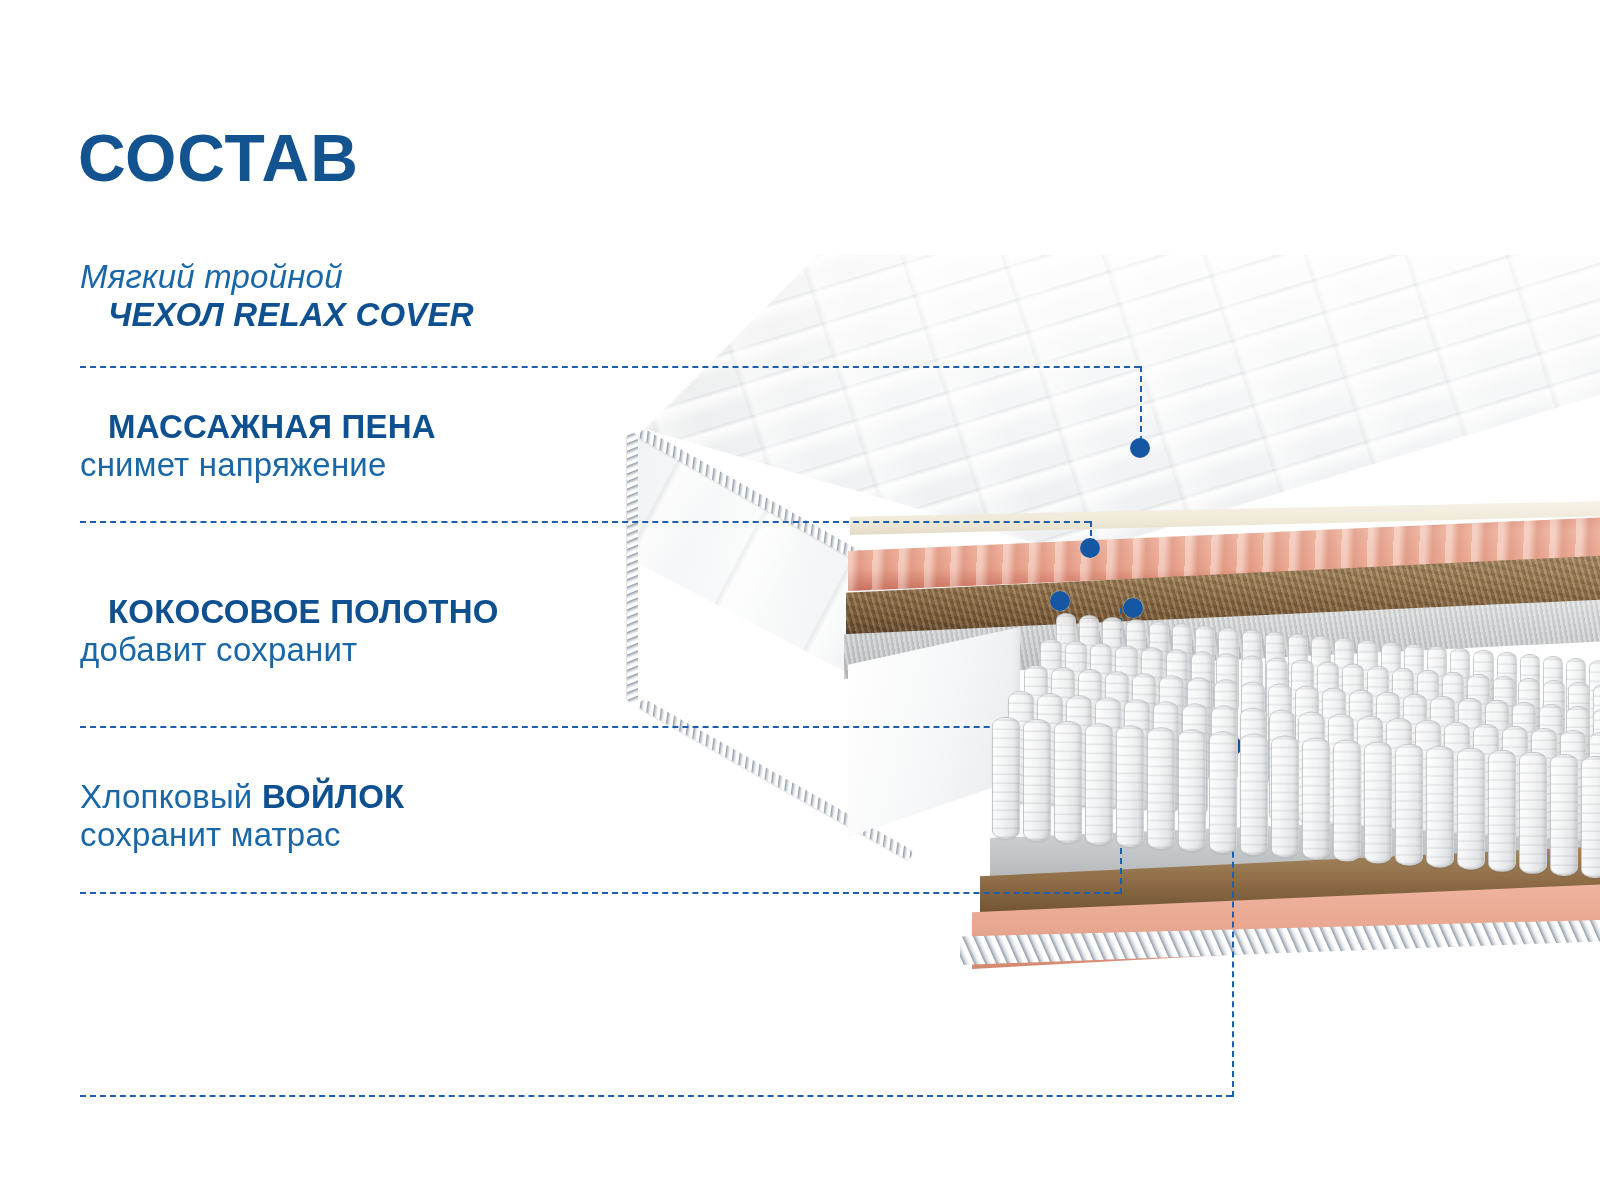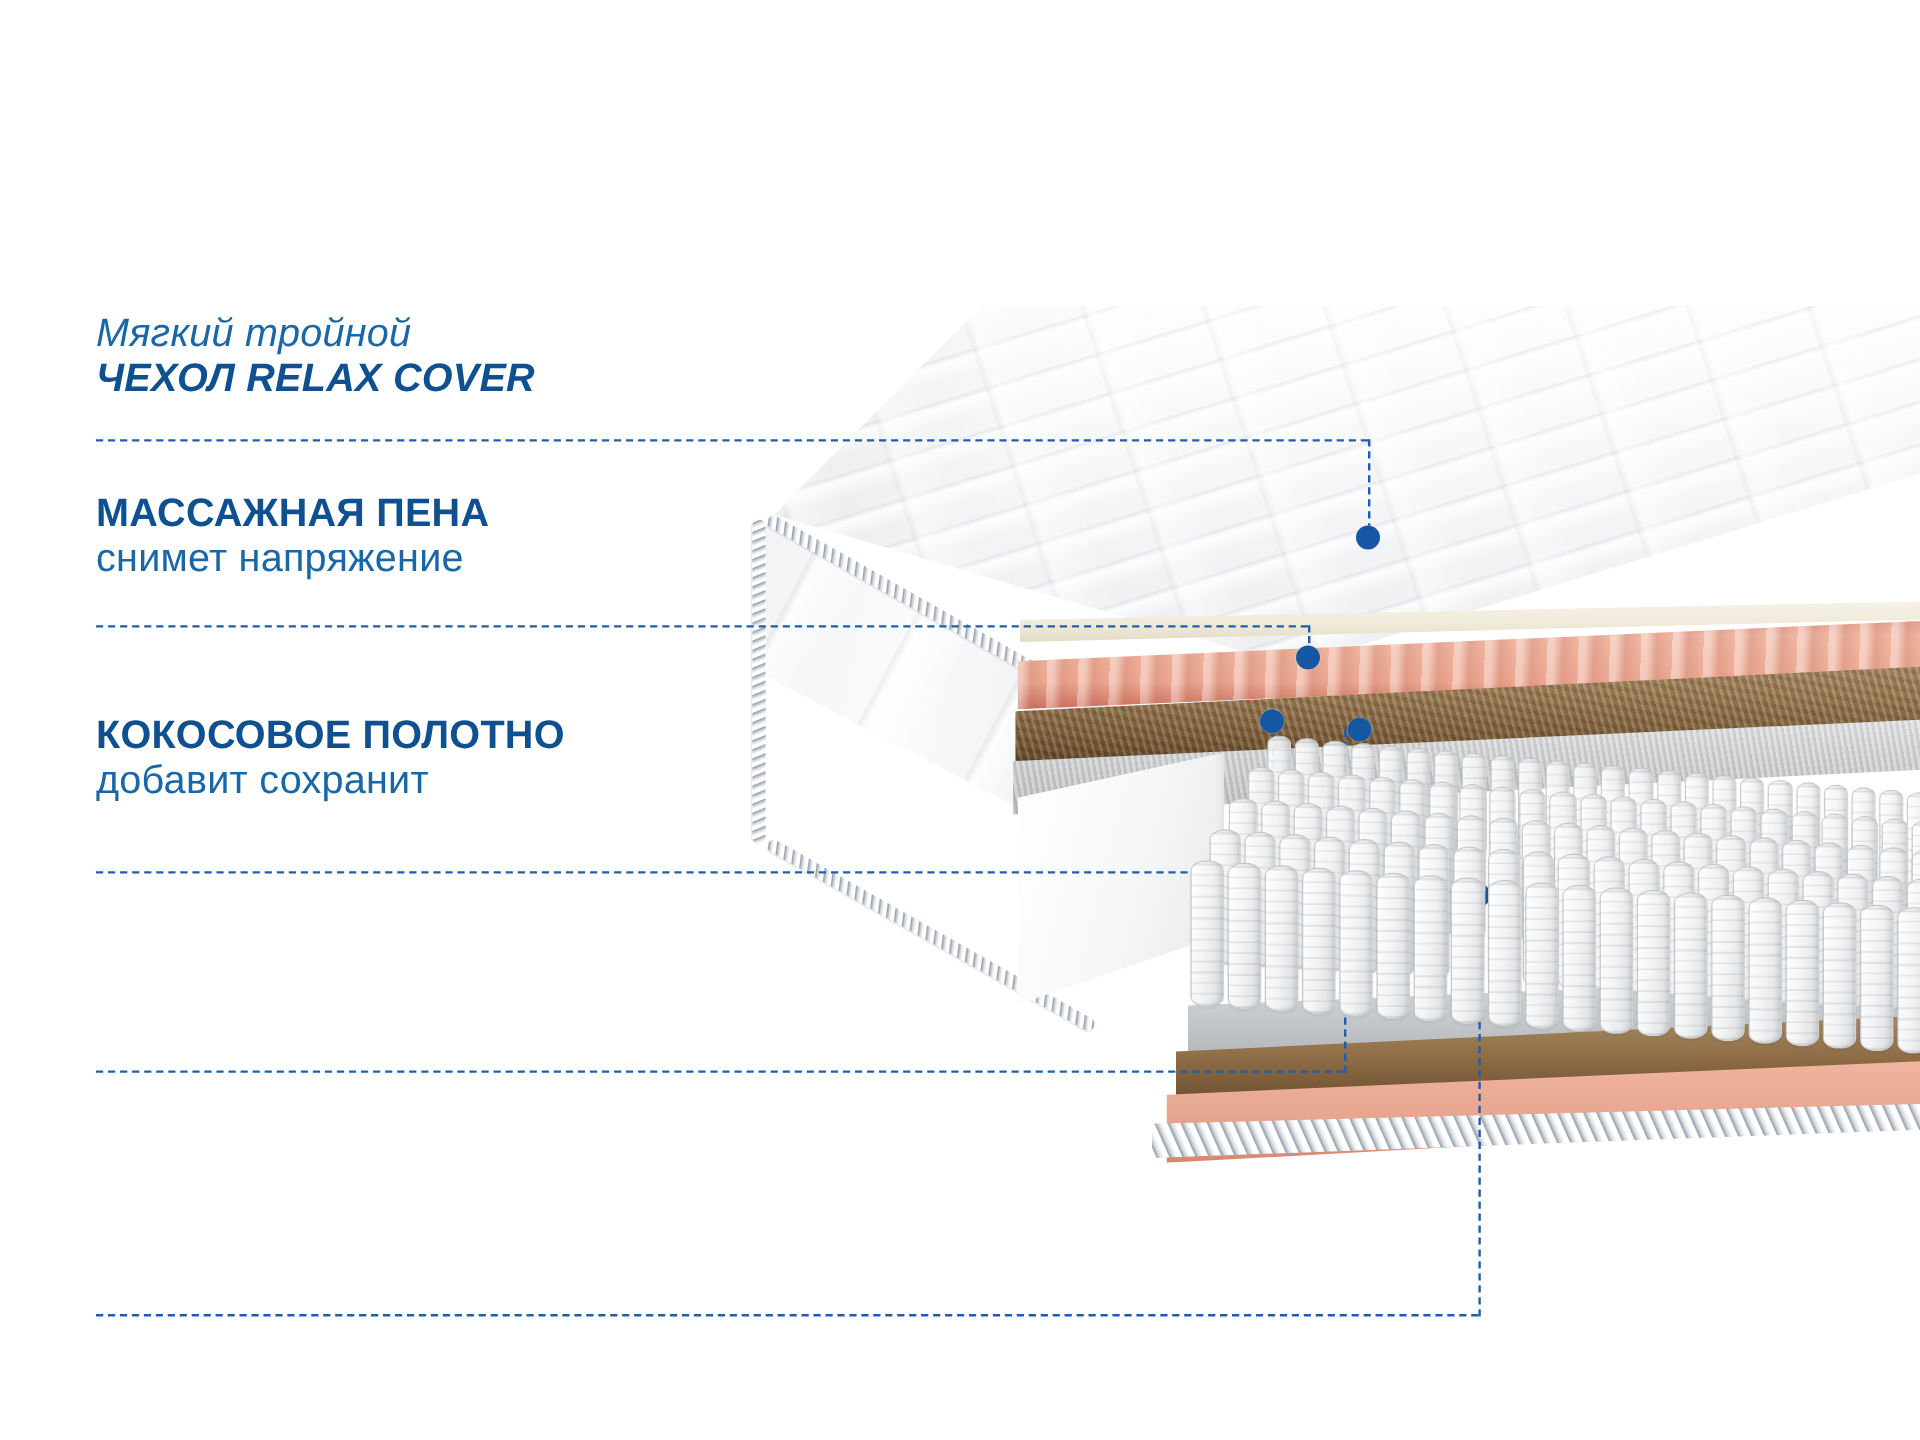--- a/index.html
+++ b/index.html
@@ -11,21 +11,21 @@
 
   
   .page-title{position:absolute;left:78px;top:125px;
       font-size:66px;font-weight:700;letter-spacing:1px;
       color:#13538f;line-height:1;}
 
   
   .label-block{position:absolute;left:80px;}
   .lbl-line{line-height:1.14;white-space:nowrap;}
   .lbl-reg{font-size:33px;font-weight:400;color:#1a67a8;letter-spacing:.2px;}
-  .lbl-bold{font-size:33px;font-weight:700;color:#0f5090;letter-spacing:.2px;}
+  .lbl-bold{font-size:33px;font-weight:700;color:#0f5090;letter-spacing:.2px;margin-left:28px;}
   .lbl-mix{font-size:33px;font-weight:400;color:#1a67a8;letter-spacing:.2px;}
   .lbl-mix b{font-weight:700;color:#0f5090;}
 
   
   .leader{position:absolute;}
   .lead-h{height:0;border-top:2px dashed #1d5fae;}
   .lead-v{width:0;border-left:2px dashed #1d5fae;}
   .dot{position:absolute;width:20px;height:20px;border-radius:50%;
        background:#1657a4;box-shadow:0 0 0 .5px rgba(255,255,255,.35);}
 
@@ -175,20 +175,21 @@
      border-radius:2px;box-shadow:1px 2px 3px rgba(0,0,0,.22);
      display:flex;align-items:center;justify-content:center;}
   .brand-text{font-size:15px;font-weight:700;color:#e9eef5;letter-spacing:.5px;
      transform:skewY(-6deg);}
 </style>
 </head>
 <body>
 
 <div id="stage">
 
+  <div class="page-title">СОСТАВ</div>
 
   <div id="mattress">
 
     <div class="top-face">
       <div class="quilt"></div>
       <div class="quilt2"></div>
     </div>
 
     <div class="side-face">
       <div class="side-quilt"></div>
@@ -374,15 +375,19 @@
   <div class="label-block" style="top:408px;">
     <div class="lbl-line lbl-bold">МАССАЖНАЯ ПЕНА</div>
     <div class="lbl-line lbl-reg">снимет напряжение</div>
   </div>
 
   <div class="label-block" style="top:593px;">
     <div class="lbl-line lbl-bold">КОКОСОВОЕ ПОЛОТНО</div>
     <div class="lbl-line lbl-reg">добавит сохранит</div>
   </div>
 
+  <div class="label-block" style="top:778px;">
+    <div class="lbl-line lbl-mix"><span>Хлопковый </span><b>ВОЙЛОК</b></div>
+    <div class="lbl-line lbl-reg">сохранит матрас</div>
+  </div>
 
 
 </div>
 
 </body></html>

